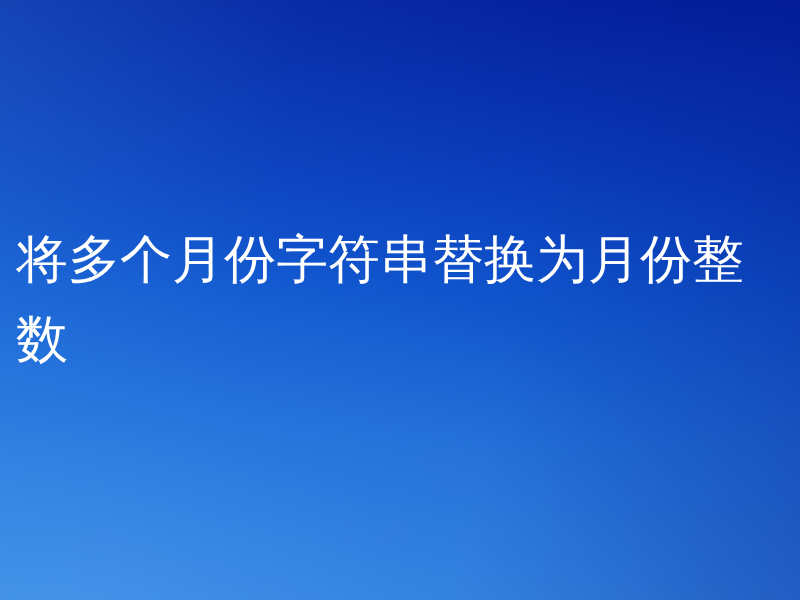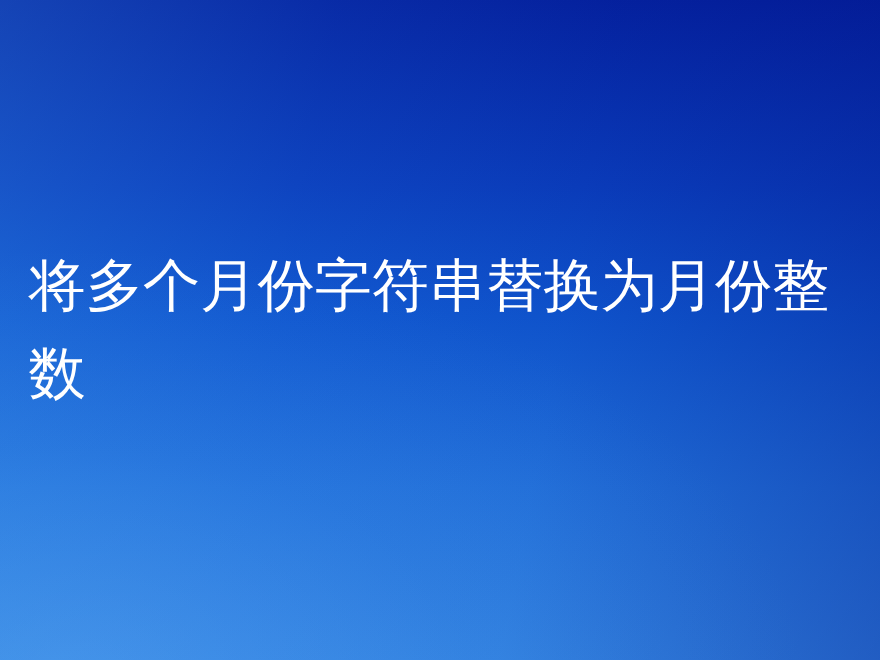--- a/index.html
+++ b/index.html
@@ -70,30 +70,30 @@
     width: 800px;
     height: 600px;
     display: flex;
     align-items: center;
     box-sizing: border-box;
     padding: 0 6px 0 12px;
     z-index: 3;
   }
 
   .title-text {
-    font-family: Liberation Sans, sans-serif;
+    font-family: Liberation Serif, serif;
     font-size: 52px;
     line-height: 80px;
     font-weight: 400;
     color: #FFFFFF;
     letter-spacing: 0px;
     text-align: left;
     word-break: break-all;
     white-space: normal;
-    margin: 14px;
+    margin: 4px;
     width: 100%;
   }
 </style>
 </head>
 <body>
 
 <div class="canvas">
 
   <div class="title-block">
     <h1 class="title-text">将多个月份字符串替换为月份整数</h1>

